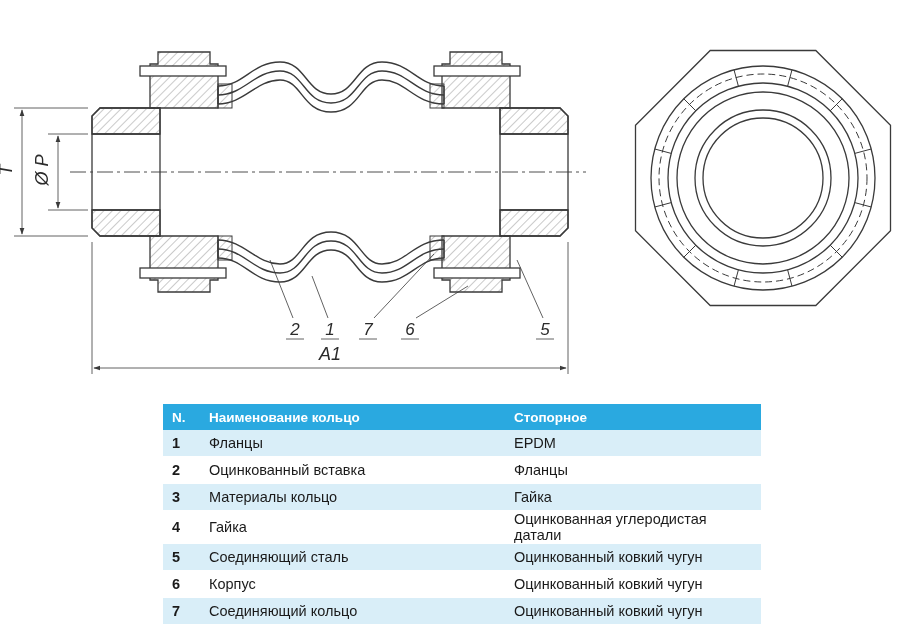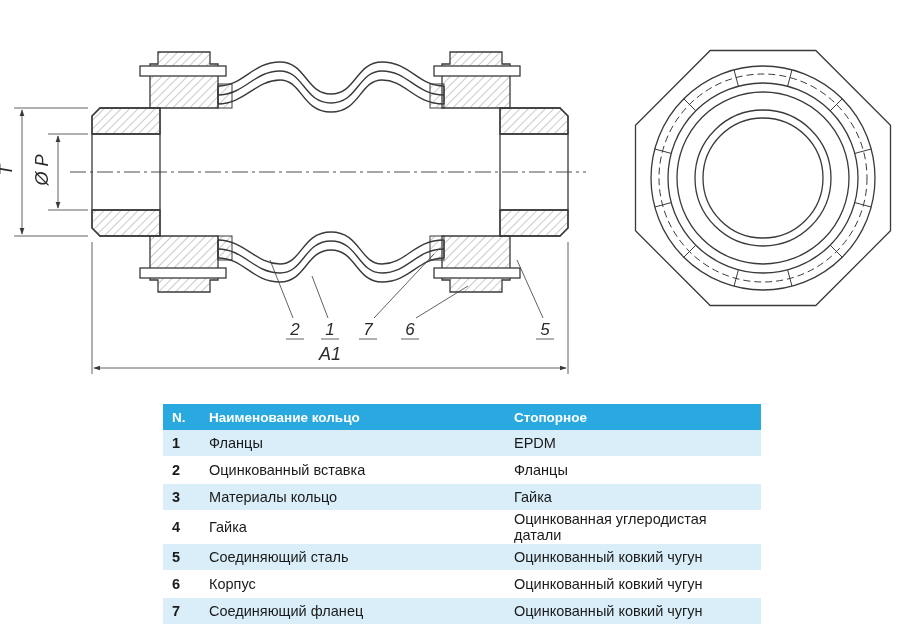--- a/index.html
+++ b/index.html
@@ -222,18 +222,18 @@
         <td>Соединяющий сталь</td>
         <td>Оцинкованный ковкий чугун</td>
       </tr>
       <tr>
         <td class="num">6</td>
         <td>Корпус</td>
         <td>Оцинкованный ковкий чугун</td>
       </tr>
       <tr>
         <td class="num">7</td>
-        <td>Соединяющий фланец</td>
+        <td>Соединяющий кольцо</td>
         <td>Оцинкованный ковкий чугун</td>
       </tr>
     </tbody>
   </table>
 </div>
 
 </body></html>

